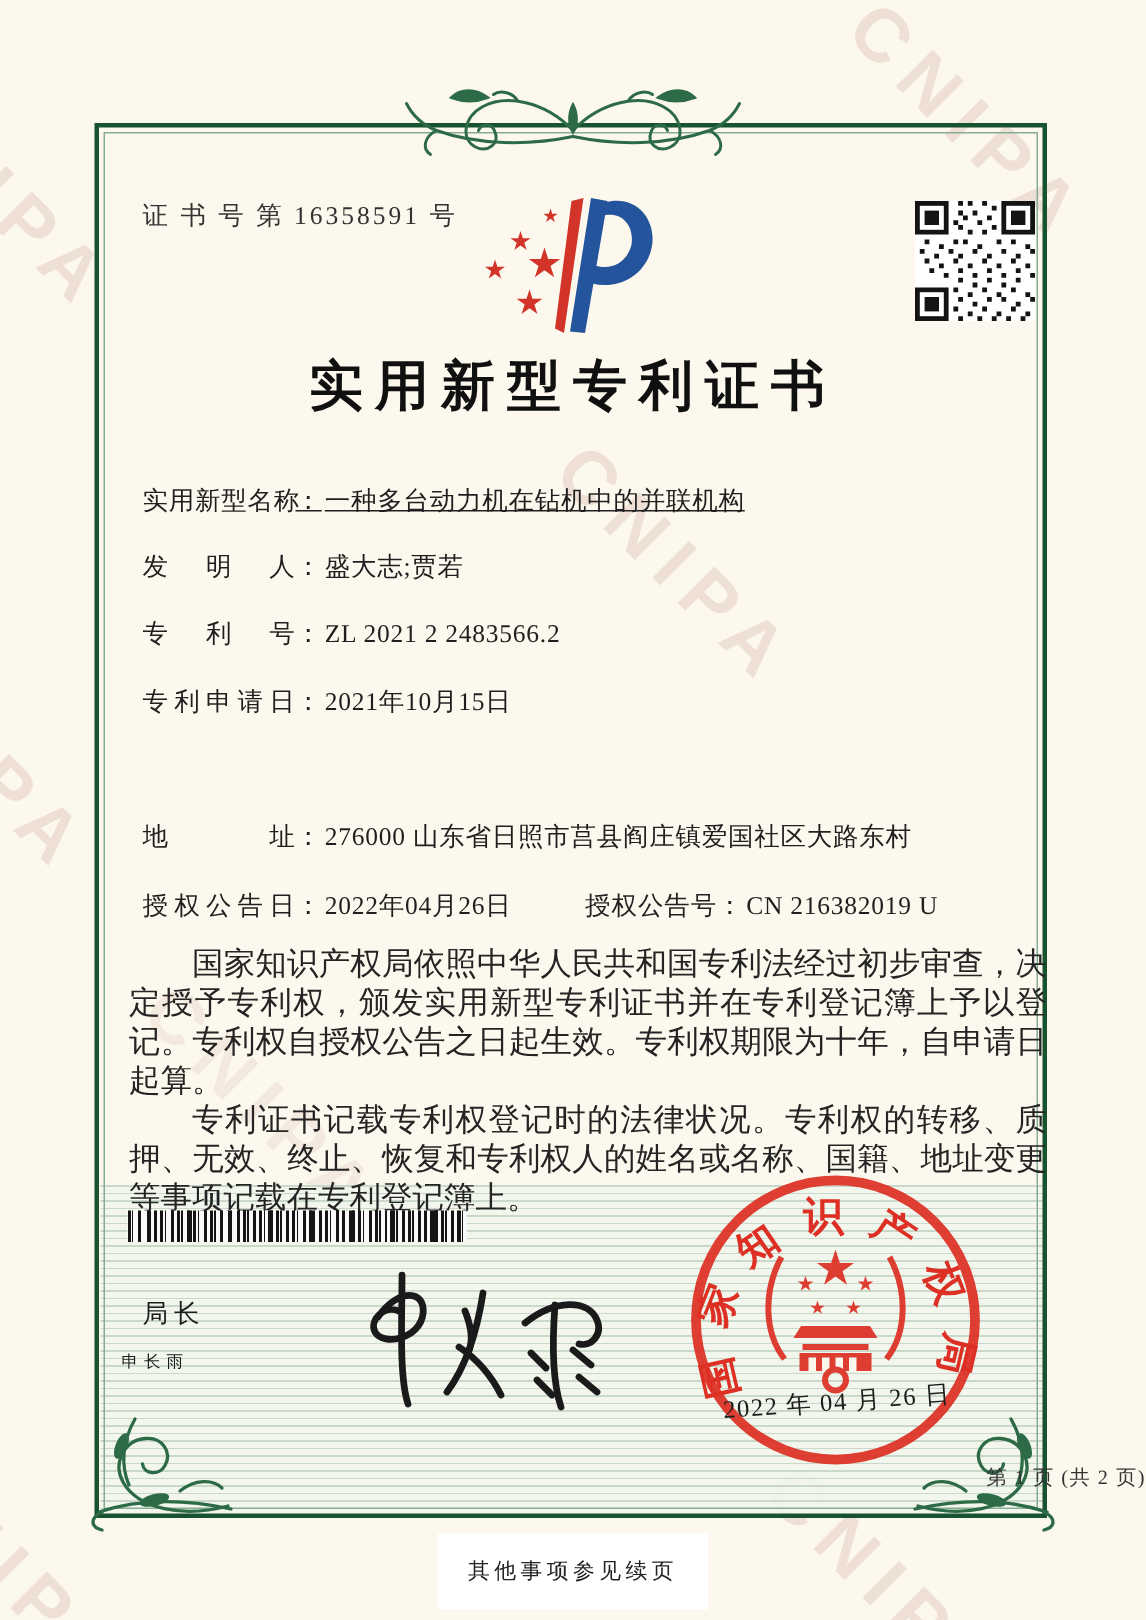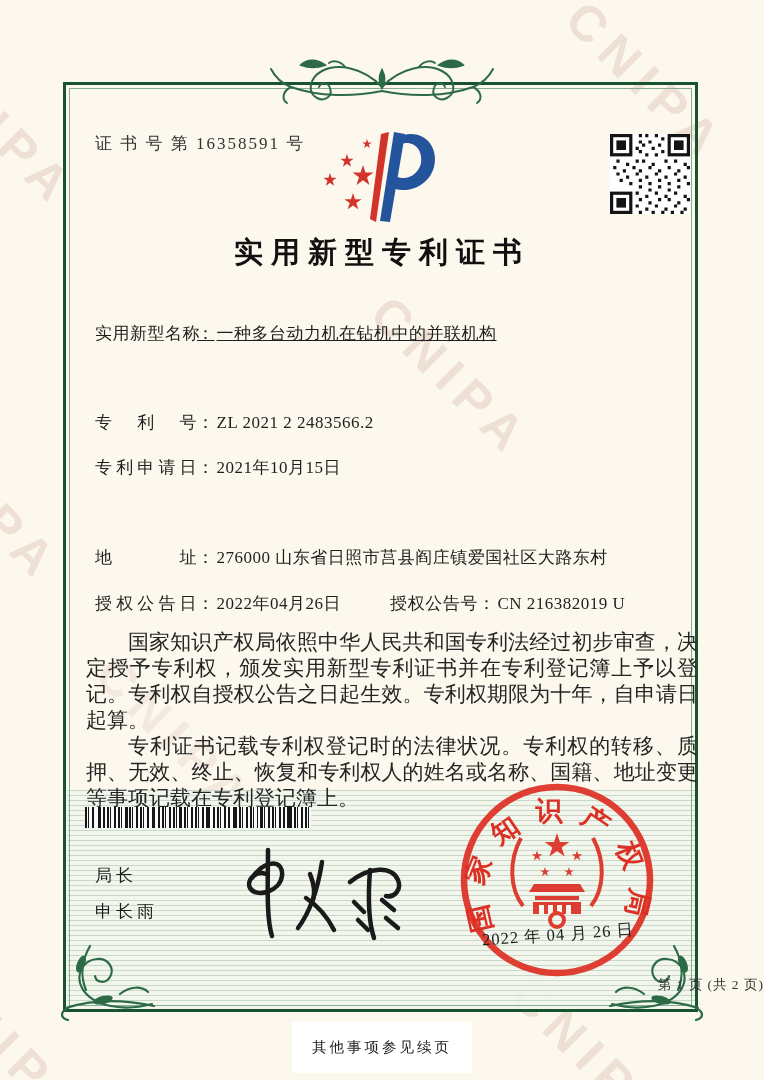--- a/index.html
+++ b/index.html
@@ -32,21 +32,21 @@
     border:3.5px solid #17532f; box-sizing:border-box;
   }
   .frame-inner{
     position:absolute; left:3px; top:3px; right:3px; bottom:3px;
     border:1.5px solid #87ac94;
   }
   
   .certno{ left:95px; top:132px; font-size:17px; letter-spacing:2px; color:#333; }
   .title{
     left:0; top:233px; width:764px; text-align:center;
-    font-size:29px; font-weight:bold; letter-spacing:8px; color:#101010;
+    font-size:36px; font-weight:bold; letter-spacing:8px; color:#101010;
   }
   
   .row{ position:absolute; left:95px; font-size:17px; letter-spacing:.5px; white-space:nowrap;}
   .flabel{
     display:inline-block; width:102px; text-align:justify; text-align-last:justify;
     vertical-align:bottom;
   }
   .fvalue{ margin-left:2px; }
   .row2nd{ position:absolute; left:295px; top:0; }
   
@@ -56,21 +56,21 @@
   
   .barcode{
     left:85px; top:807px; width:226px; height:21px;
     background:
       repeating-linear-gradient(90deg, transparent 0 11px, #f9f9f9 11px 13px, #151515 13px 16px, transparent 16px 27px),
       repeating-linear-gradient(90deg, #151515 0 2px, #f9f9f9 2px 3px, #151515 3px 4px, #f9f9f9 4px 7px, #151515 7px 9px, #f9f9f9 9px 11px);
   }
   
   .sig-title{ left:95px; top:864px; font-size:17px; letter-spacing:4px;
     font-family:"Liberation Sans","DejaVu Sans",sans-serif; color:#1c1c1c;}
-  .sig-name{ left:95px; top:900px; font-size:17px; letter-spacing:4px;
+  .sig-name{ left:81px; top:900px; font-size:11px; letter-spacing:4px;
     font-family:"Liberation Sans","DejaVu Sans",sans-serif; color:#1c1c1c;}
   
   .seal{ left:457px; top:780px; width:200px; height:200px; }
   .seal-date{
     left:468px; top:924px; width:180px; text-align:center;
     font-size:16.5px; color:#1d1d1d; letter-spacing:1px;
     transform:rotate(-4deg);
   }
   
   .pagenum{ left:0; top:976px; width:764px; text-align:right; font-size:13.5px;
@@ -172,20 +172,23 @@
         <path d="M20 2h3v3h-3z"></path>
         <path d="M2 20h3v3h-3z"></path>
       <path d="M9 0h1v1h-1zM11 0h1v1h-1zM14 0h1v1h-1zM16 1h1v1h-1zM9 2h1v1h-1zM12 2h1v1h-1zM10 3h1v1h-1zM15 3h1v1h-1zM8 4h1v1h-1zM13 4h1v1h-1zM9 5h1v1h-1zM16 5h1v1h-1zM11 6h1v1h-1zM14 6h1v1h-1zM2 8h1v1h-1zM5 9h1v1h-1zM8 8h1v1h-1zM10 8h1v1h-1zM13 9h1v1h-1zM17 8h1v1h-1zM20 8h1v1h-1zM23 9h1v1h-1zM1 10h1v1h-1zM4 11h1v1h-1zM7 10h1v1h-1zM9 11h1v1h-1zM12 10h1v1h-1zM15 11h1v1h-1zM18 10h1v1h-1zM21 11h1v1h-1zM24 10h1v1h-1zM2 12h1v1h-1zM5 13h1v1h-1zM8 12h1v1h-1zM11 13h1v1h-1zM14 12h1v1h-1zM17 13h1v1h-1zM20 12h1v1h-1zM23 13h1v1h-1zM3 14h1v1h-1zM6 15h1v1h-1zM9 14h1v1h-1zM12 15h1v1h-1zM15 14h1v1h-1zM18 15h1v1h-1zM21 14h1v1h-1zM24 15h1v1h-1zM9 16h1v1h-1zM12 17h1v1h-1zM15 16h1v1h-1zM18 17h1v1h-1zM21 16h1v1h-1zM8 18h1v1h-1zM11 19h1v1h-1zM14 18h1v1h-1zM17 19h1v1h-1zM20 18h1v1h-1zM23 19h1v1h-1zM9 20h1v1h-1zM12 21h1v1h-1zM15 20h1v1h-1zM18 20h1v1h-1zM21 21h1v1h-1zM24 20h1v1h-1zM8 22h1v1h-1zM11 23h1v1h-1zM14 22h1v1h-1zM17 23h1v1h-1zM20 22h1v1h-1zM23 23h1v1h-1zM9 24h1v1h-1zM13 24h1v1h-1zM16 24h1v1h-1zM19 24h1v1h-1zM22 24h1v1h-1z"></path>
     </g>
   </svg>
 
   <div class="abs title">实用新型专利证书</div>
 
   <div class="row" style="top:322px;text-decoration:underline;">
     <span class="flabel">实用新型名称</span><span>：</span><span class="fvalue">一种多台动力机在钻机中的并联机构</span>
+  </div>
+  <div class="row" style="top:366px;">
+    <span class="flabel">发明人</span><span>：</span><span class="fvalue">盛大志;贾若</span>
   </div>
   <div class="row" style="top:411px;">
     <span class="flabel">专利号</span><span>：</span><span class="fvalue">ZL 2021 2 2483566.2</span>
   </div>
   <div class="row" style="top:456px;">
     <span class="flabel">专利申请日</span><span>：</span><span class="fvalue">2021年10月15日</span>
   </div>
   <div class="row" style="top:546px;">
     <span class="flabel">地址</span><span>：</span><span class="fvalue">276000 山东省日照市莒县阎庄镇爱国社区大路东村</span>
   </div>

